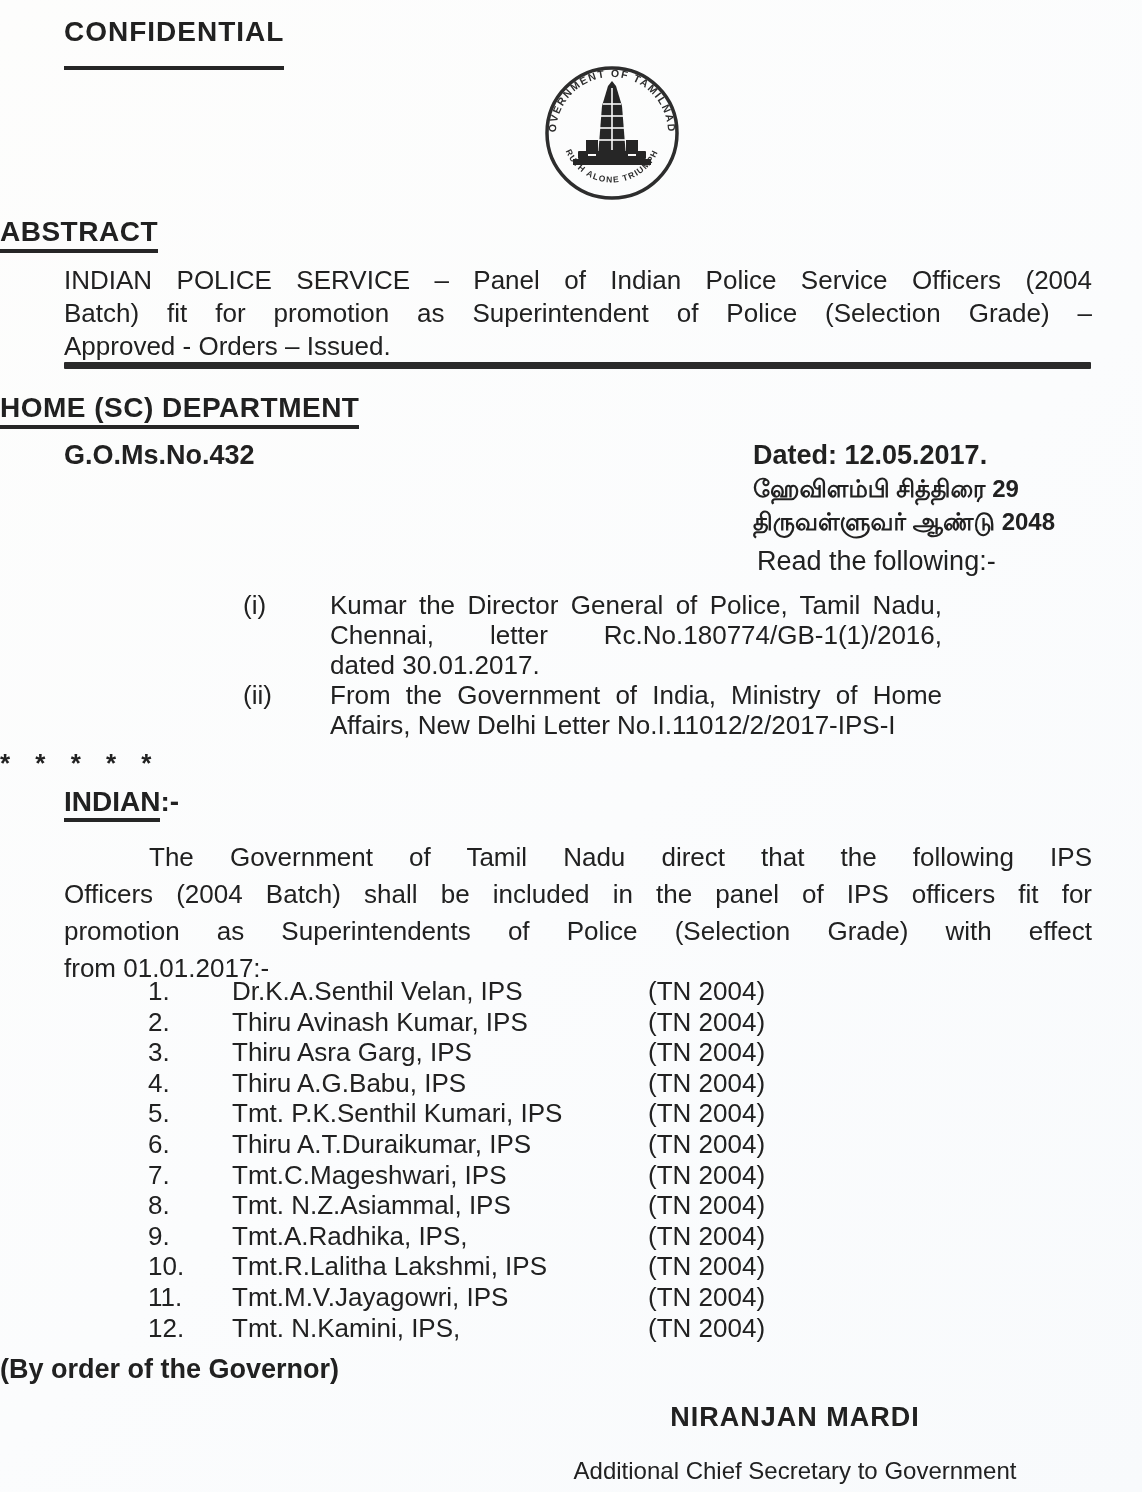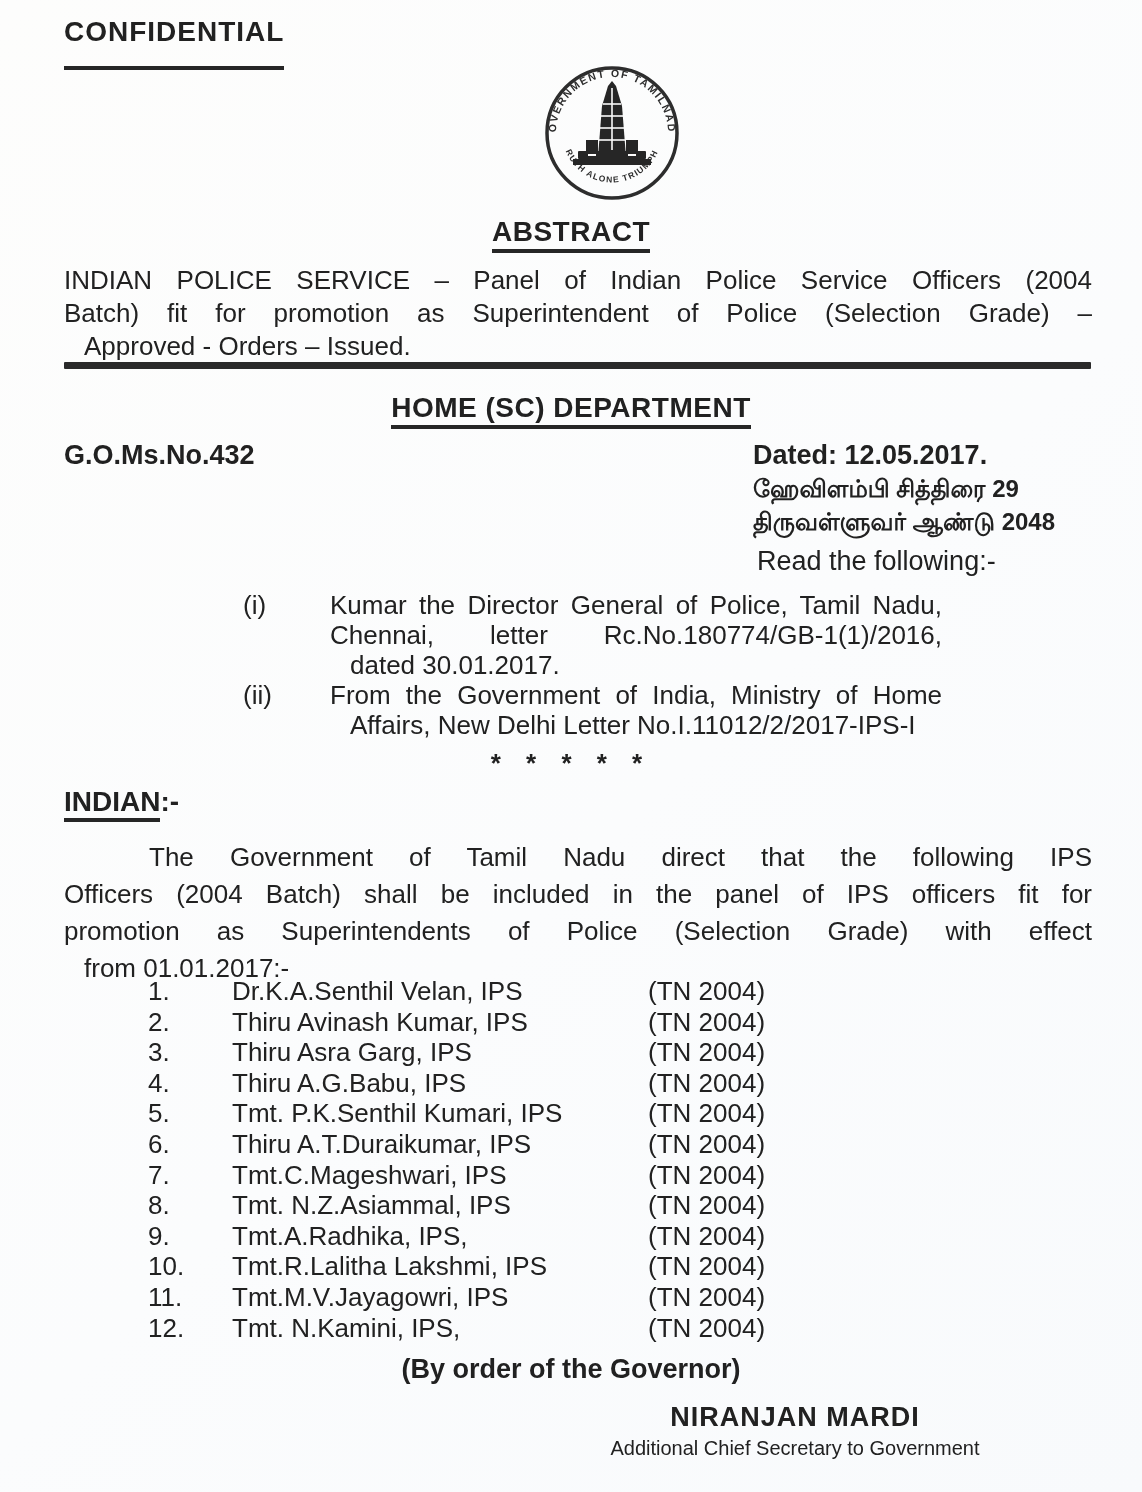--- a/index.html
+++ b/index.html
@@ -11,30 +11,30 @@
   }
   .abs { position:absolute; }
 
   .confidential {
     left:64px; top:16px; font-size:28px; font-weight:bold; letter-spacing:1px;
     border-bottom:4px solid #262626; padding-bottom:18px;
   }
 
   .emblem { left:542px; top:60px; width:140px; height:146px; }
 
-  .center-line { left:0; width:1142px; text-align:center; }
+  .center-line { left:0; width:1142px; }
   .abstract-h span, .dept-h span {
     display:inline-block; font-size:28px; font-weight:bold;
     border-bottom:4px solid #262626; padding-bottom:1px; letter-spacing:0.5px;
   }
   .abstract-h { top:216px; }
   .dept-h { top:392px; }
 
   .jp div { text-align:justify; text-align-last:justify; }
-  .jp div:last-child { text-align-last:left;margin-left:20px; }
+  .jp div:last-child { text-align-last:left; }
 
   .abstract-body { left:64px; top:264px; width:1028px; font-size:26px; line-height:33px; }
 
   .rule { left:64px; top:362px; width:1027px; height:7px; background:#2a2a2a; border-radius:1px; }
 
   .go-number { left:64px; top:440px; font-size:27px; font-weight:bold; }
   .dated { left:753px; top:440px; font-size:27px; font-weight:bold; }
   .tamil-1 { left:753px; top:475px; font-size:24px; font-weight:600; }
   .tamil-2 { left:753px; top:508px; font-size:24px; font-weight:600; }
   .read-h { left:757px; top:546px; font-size:27px; }
@@ -53,21 +53,21 @@
 
   .officers { left:148px; top:976px; width:720px; }
   .officer-row { display:flex; font-size:26px; line-height:30.6px; }
   .o-no { width:84px; flex:0 0 84px; }
   .o-name { width:416px; flex:0 0 416px; }
   .o-batch { flex:1; }
 
   .by-order { top:1354px; font-size:27px; font-weight:bold; }
   .sig { left:505px; top:1402px; width:580px; text-align:center; }
   .sig-name { font-size:27px; font-weight:bold; letter-spacing:1px; }
-  .sig-title { font-size:20px; margin-top:4px; }
+  .sig-title { font-size:24px; margin-top:24px; }
 </style>
 </head>
 <body>
 
 <div class="page">
 
   <div class="abs confidential">CONFIDENTIAL</div>
 
   <div class="abs emblem">
     <svg viewBox="0 0 140 146" width="140" height="146">

